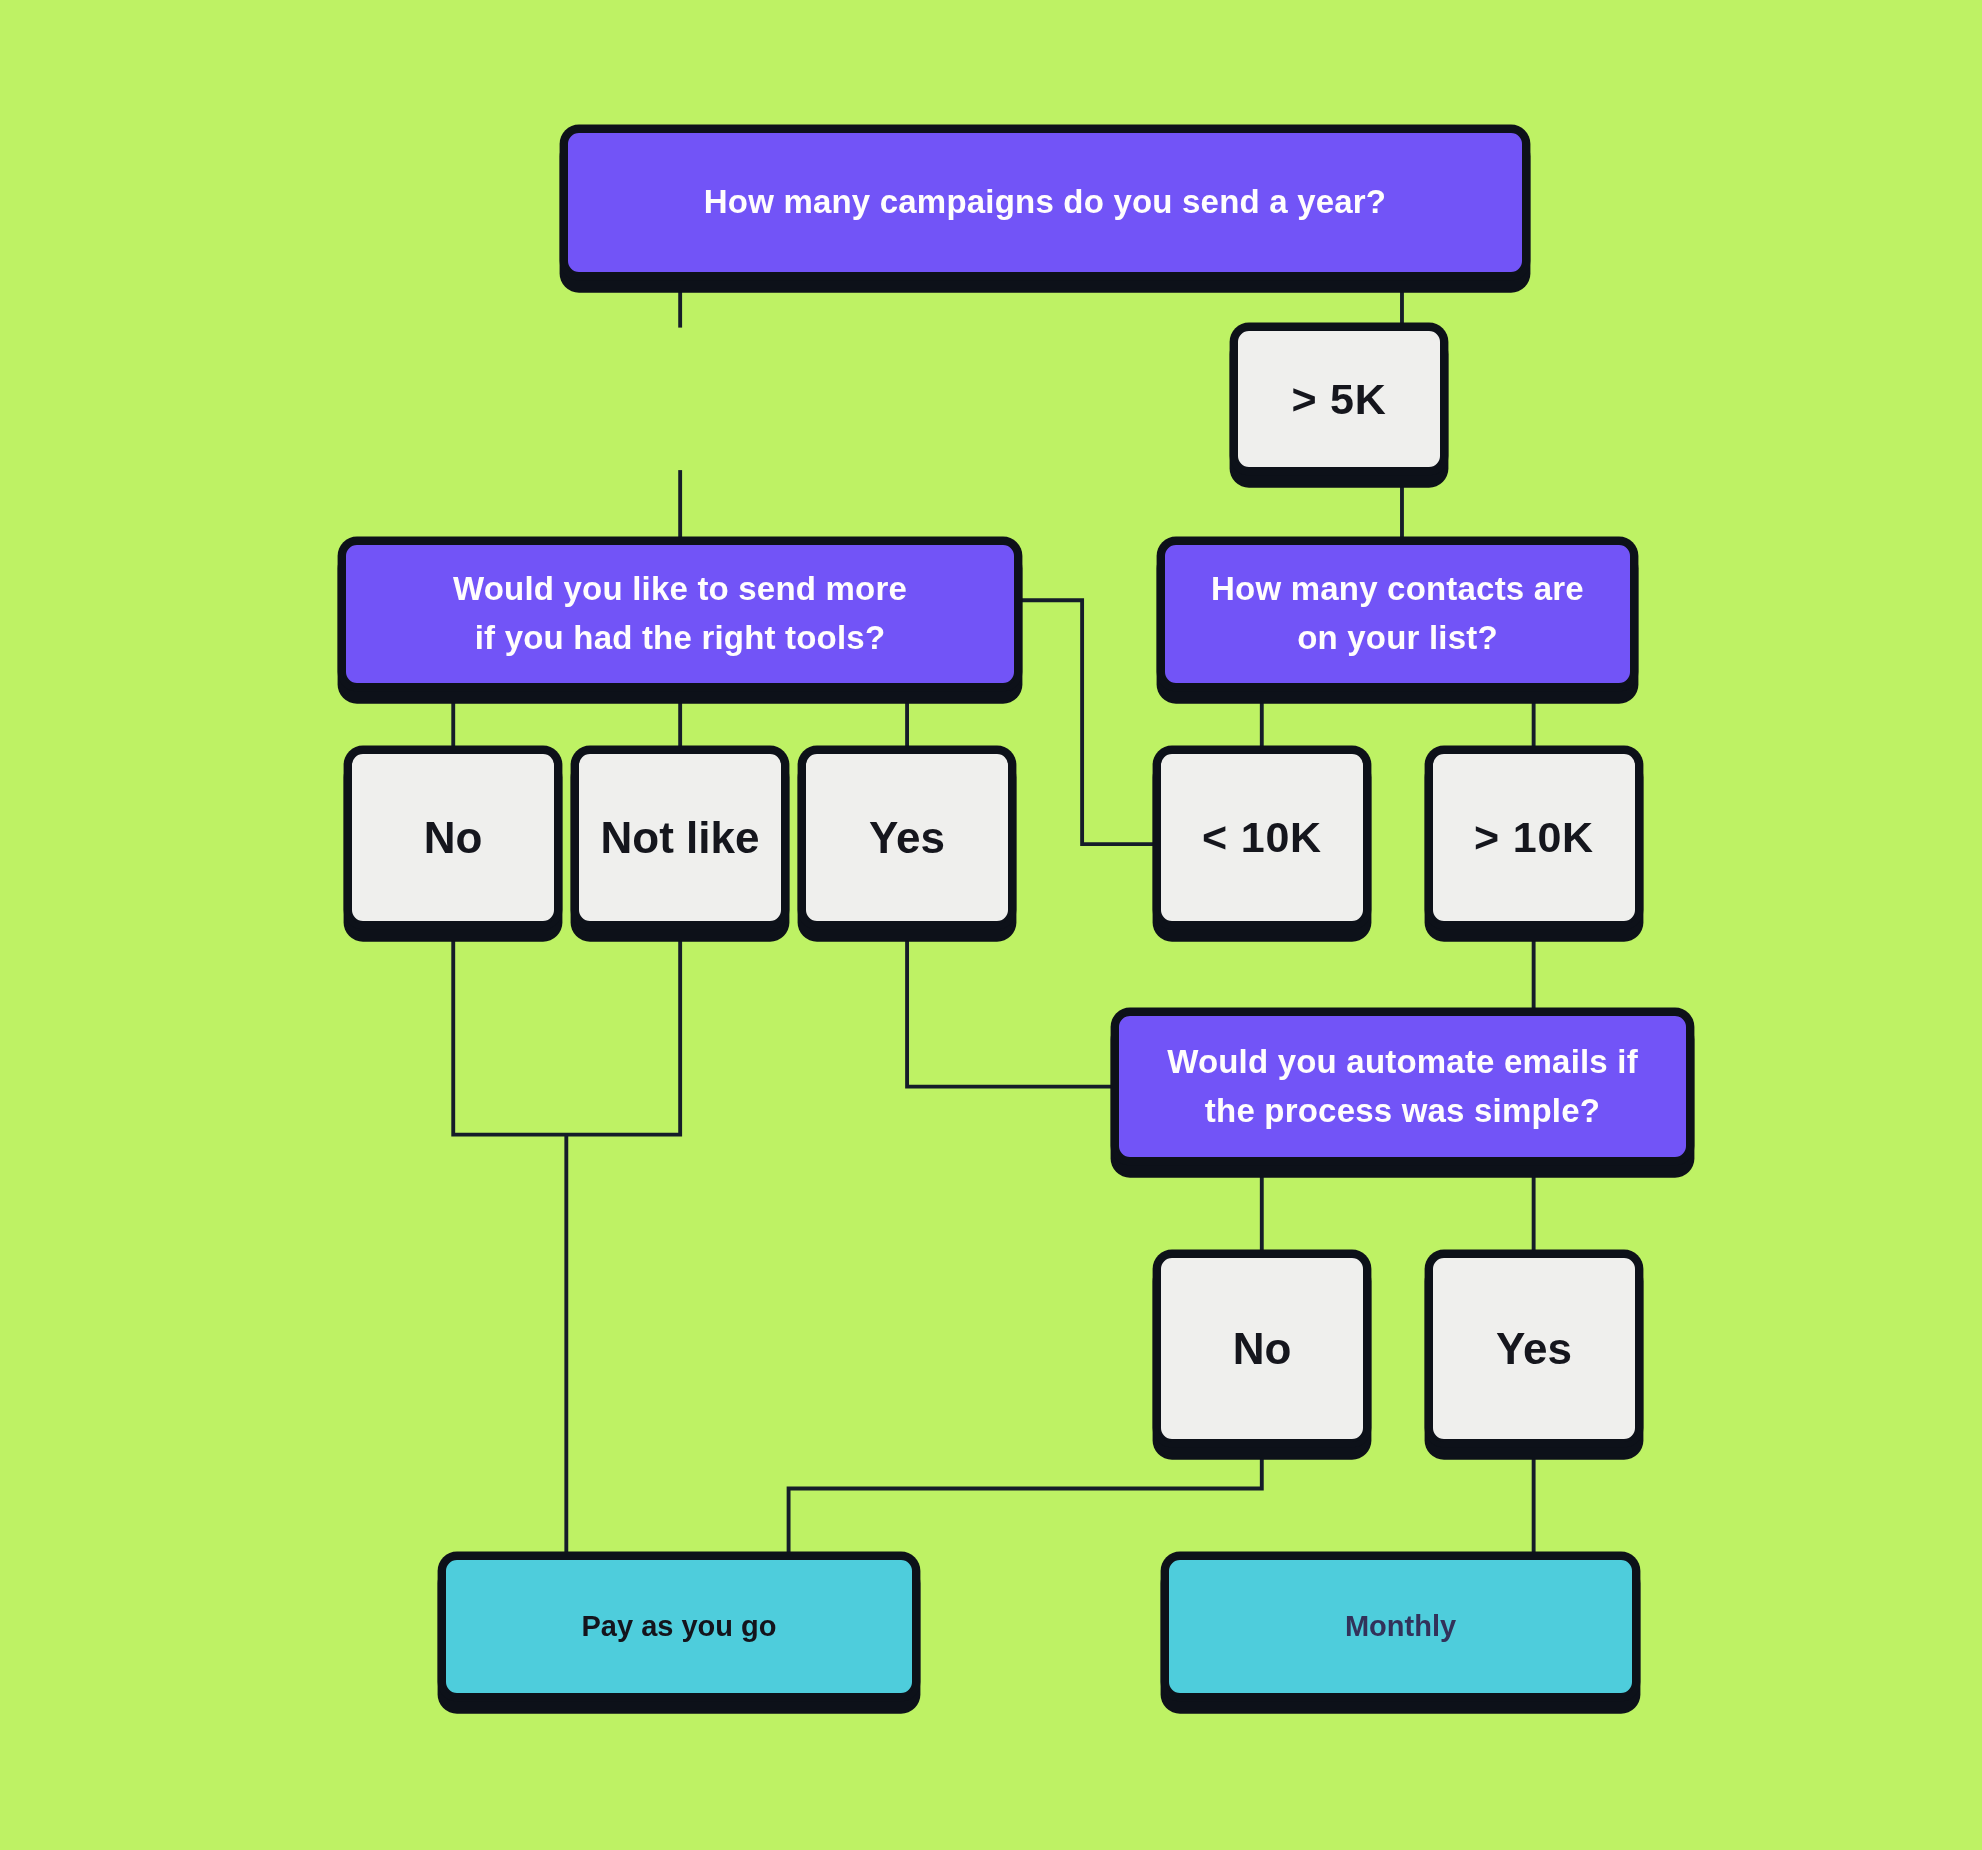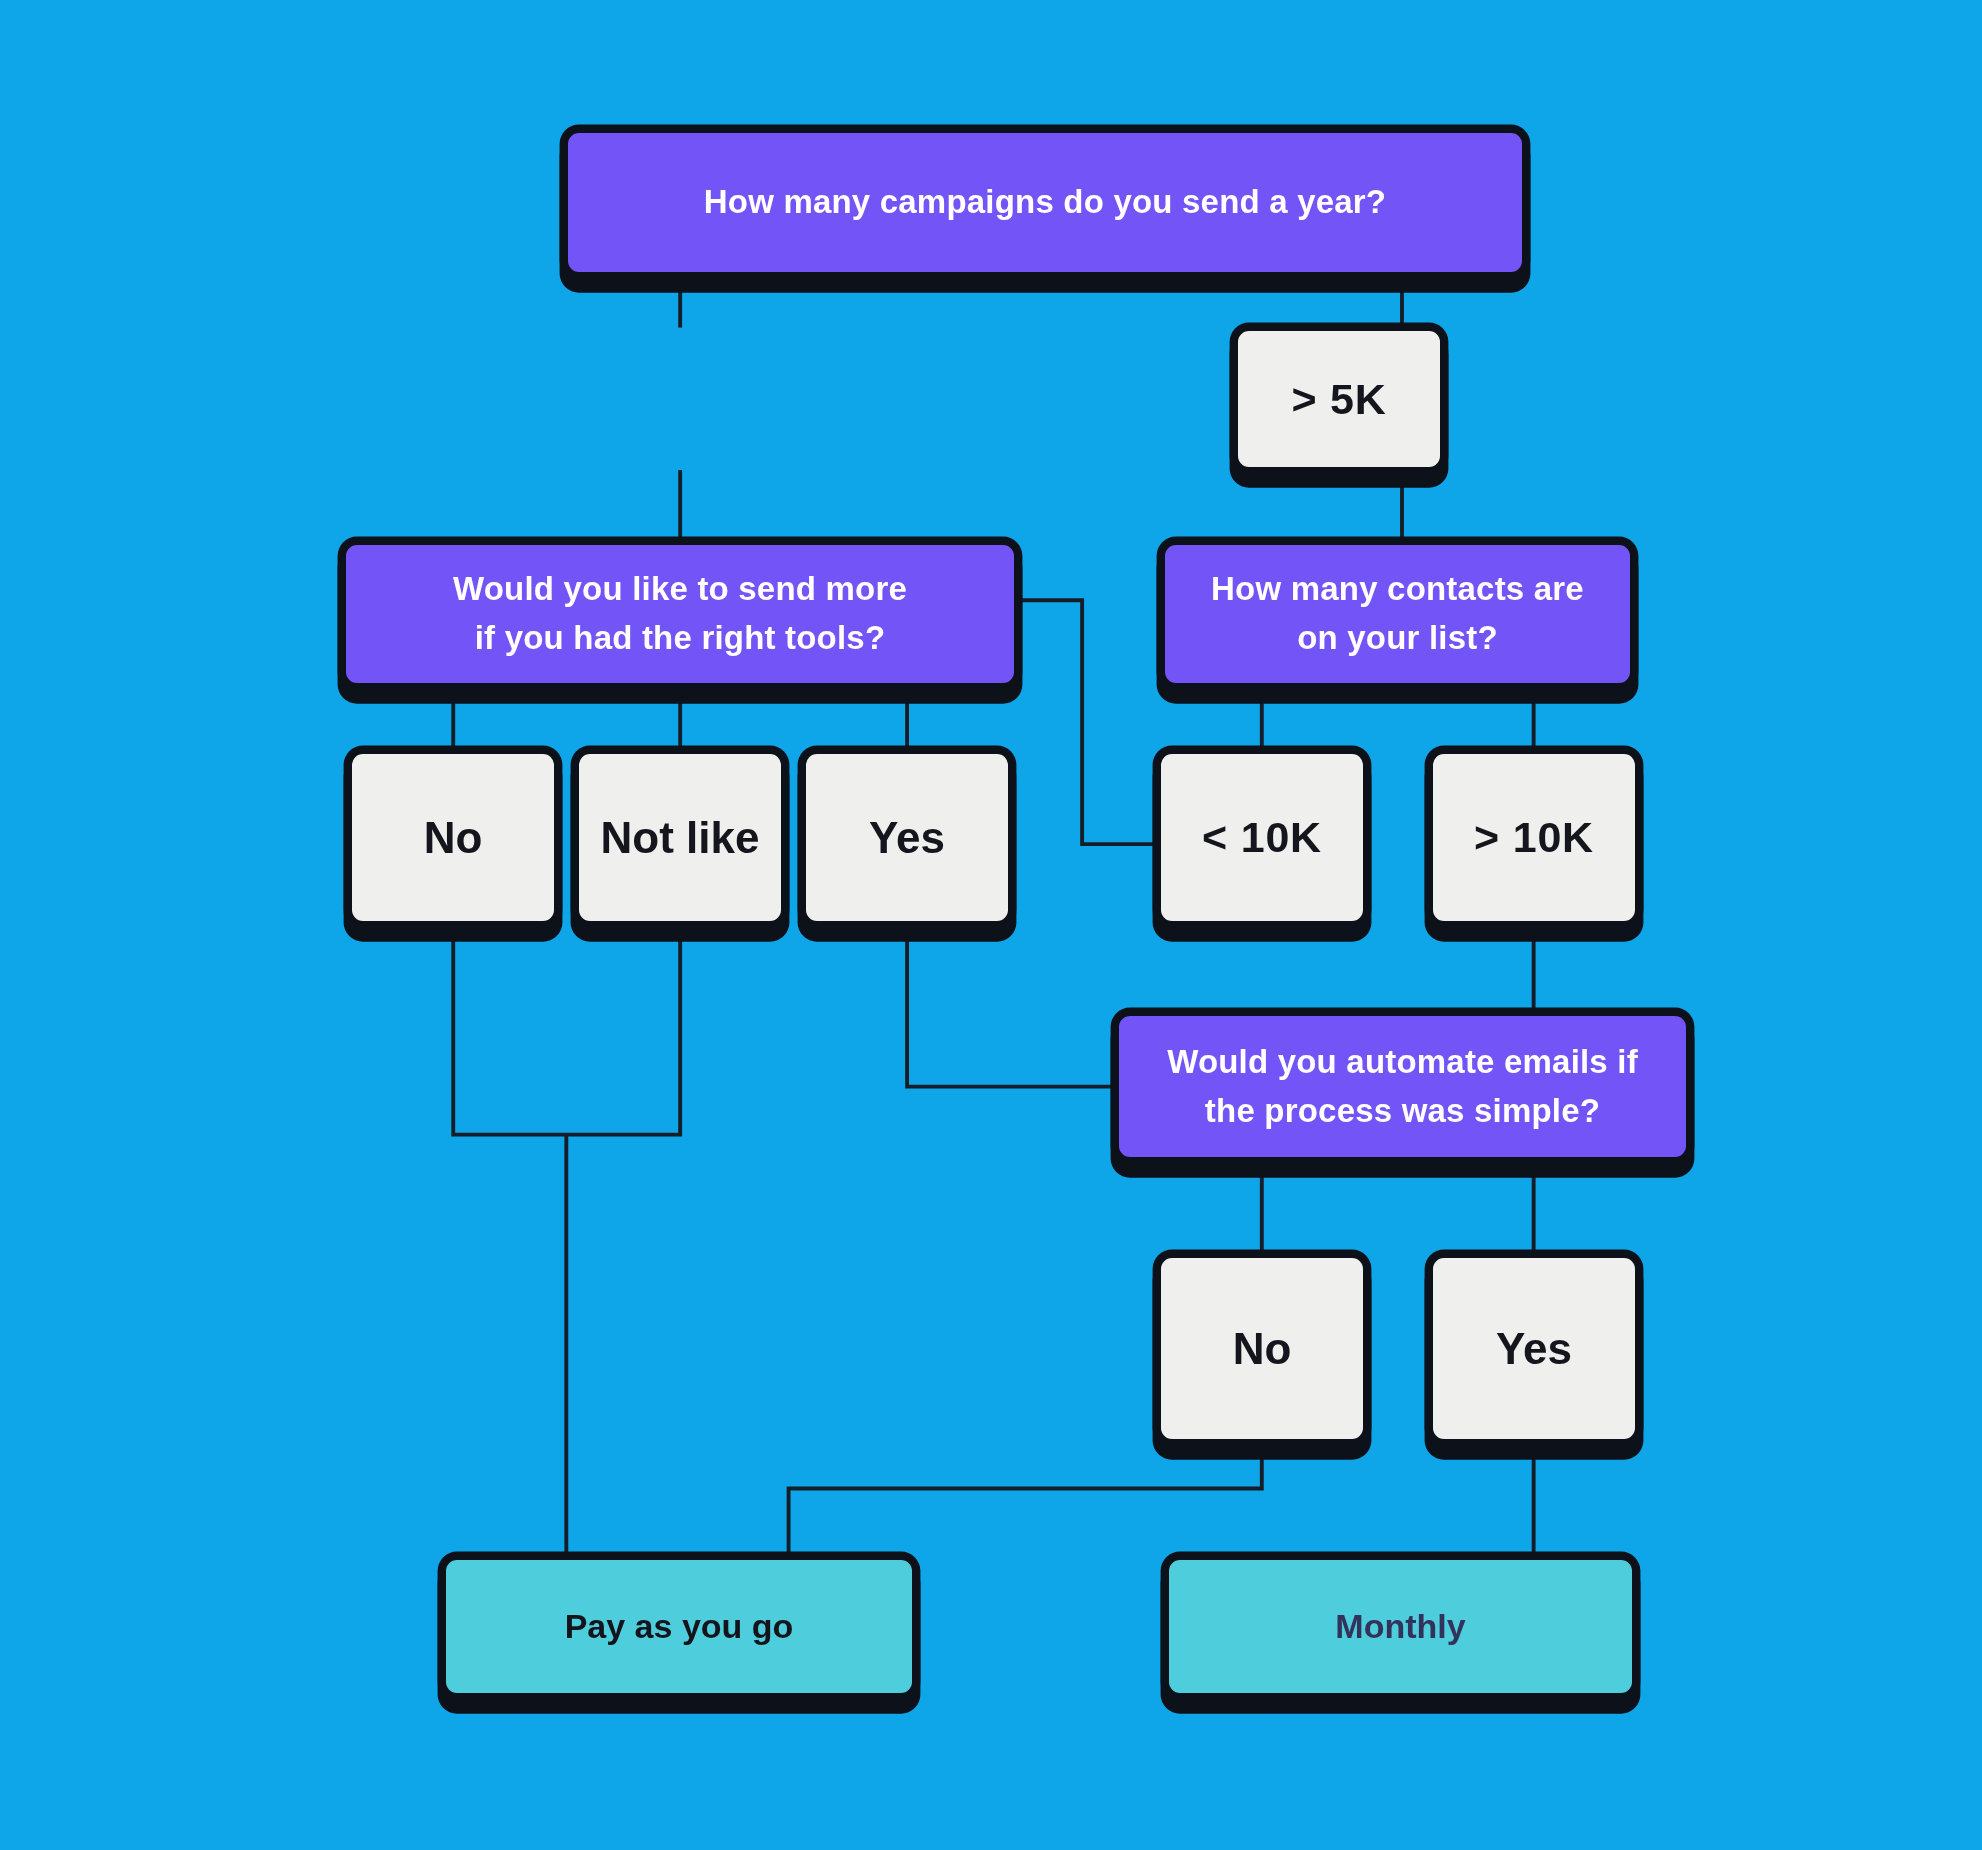--- a/index.html
+++ b/index.html
@@ -4,21 +4,21 @@
 <style>
   html, body { margin: 0; padding: 0; }
   body {
     font-family: "Liberation Sans", sans-serif;
     background: #47704e;
   }
   .canvas {
     position: relative;
     width: 1983px;
     height: 1851px;
-    background: #0ea5e9;
+    background: #bef264;
     overflow: hidden;
   }
   .edges-svg {
     position: absolute;
     left: 0; top: 0;
     width: 1983px; height: 1851px;
     z-index: 1;
   }
   .edges-svg polyline, .edges-svg line {
     fill: none;
@@ -47,21 +47,21 @@
     letter-spacing: 0.2px;
   }
   .answer {
     background: #efefed;
     color: #15161d;
   }
   .answer.small { font-size: 44px; }
   .answer.big   { font-size: 43px; letter-spacing: 0.8px; }
   .result {
     background: #4ecddc;
-    font-size: 34px;
+    font-size: 29px;
   }
   .result.pay     { color: #14141c; }
   .result.monthly { color: #32325a; }
 </style>
 </head>
 <body>
 
 <div class="canvas">
 
   <svg class="edges-svg" viewBox="0 0 2560 2390" xmlns="http://www.w3.org/2000/svg">

